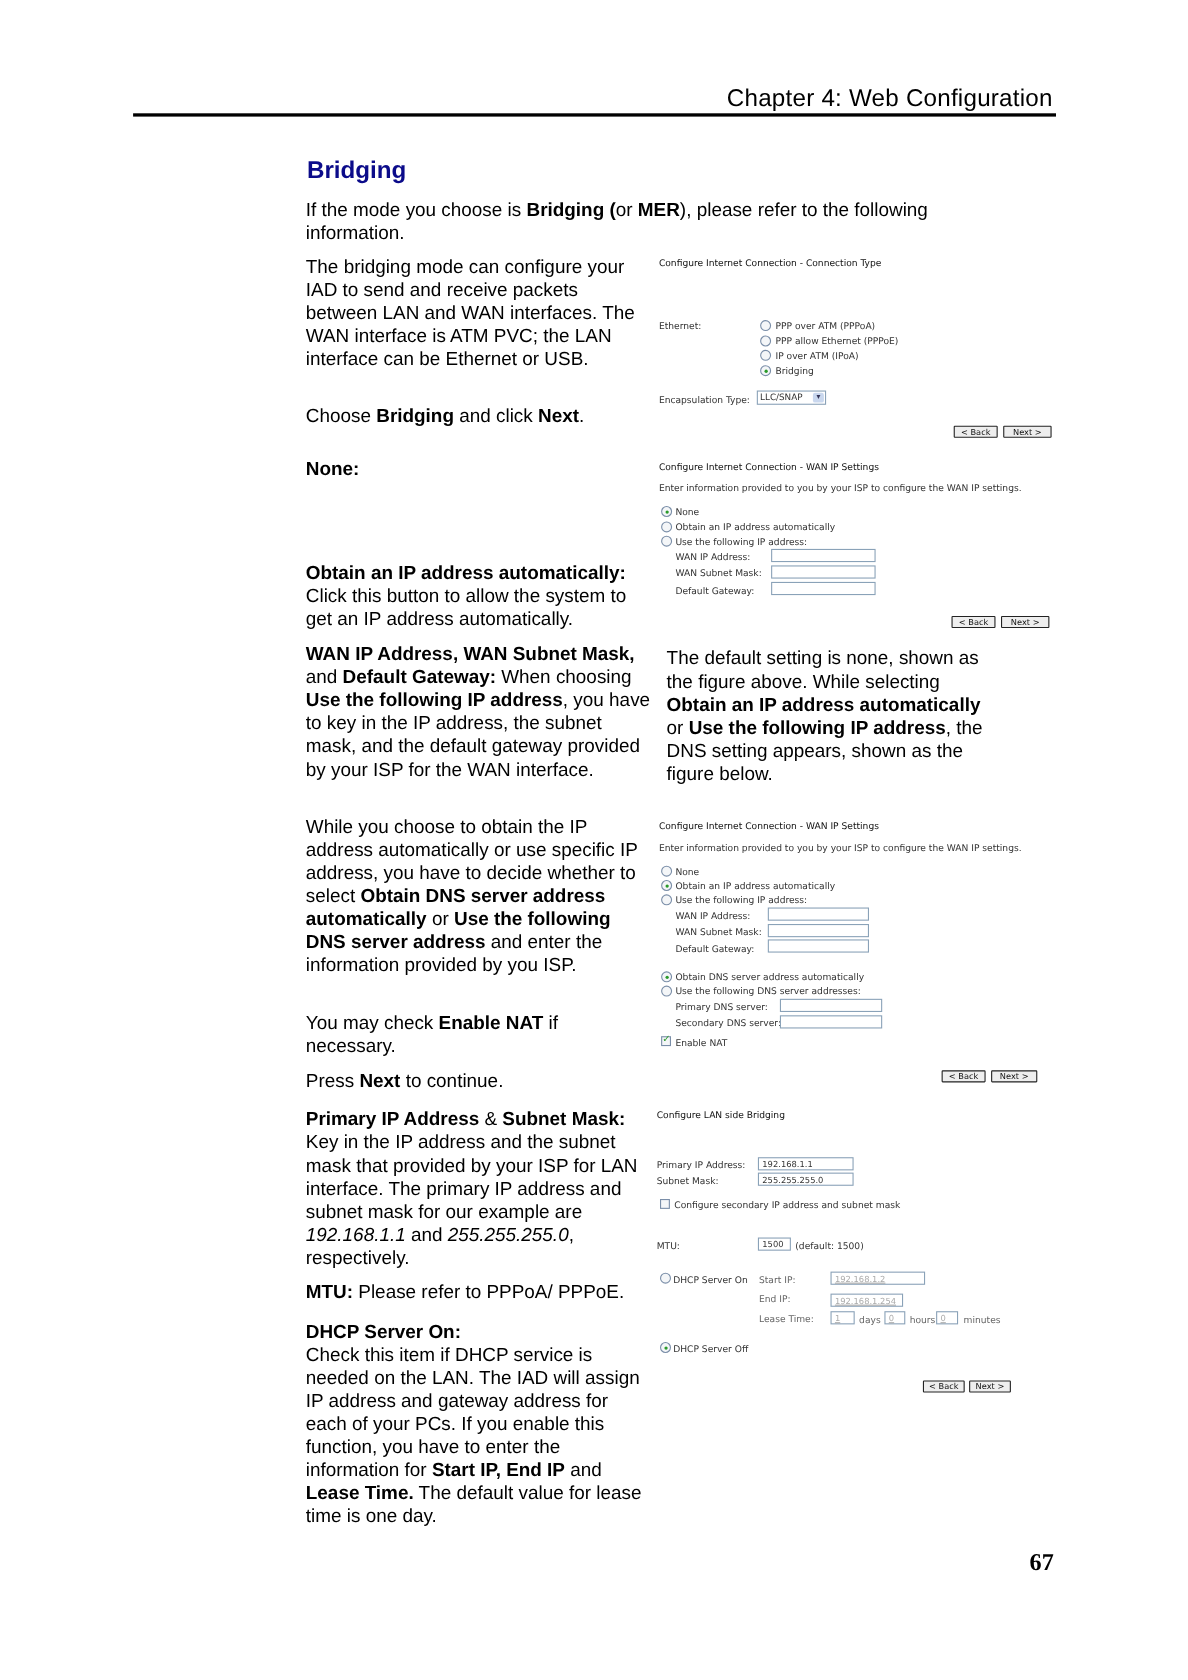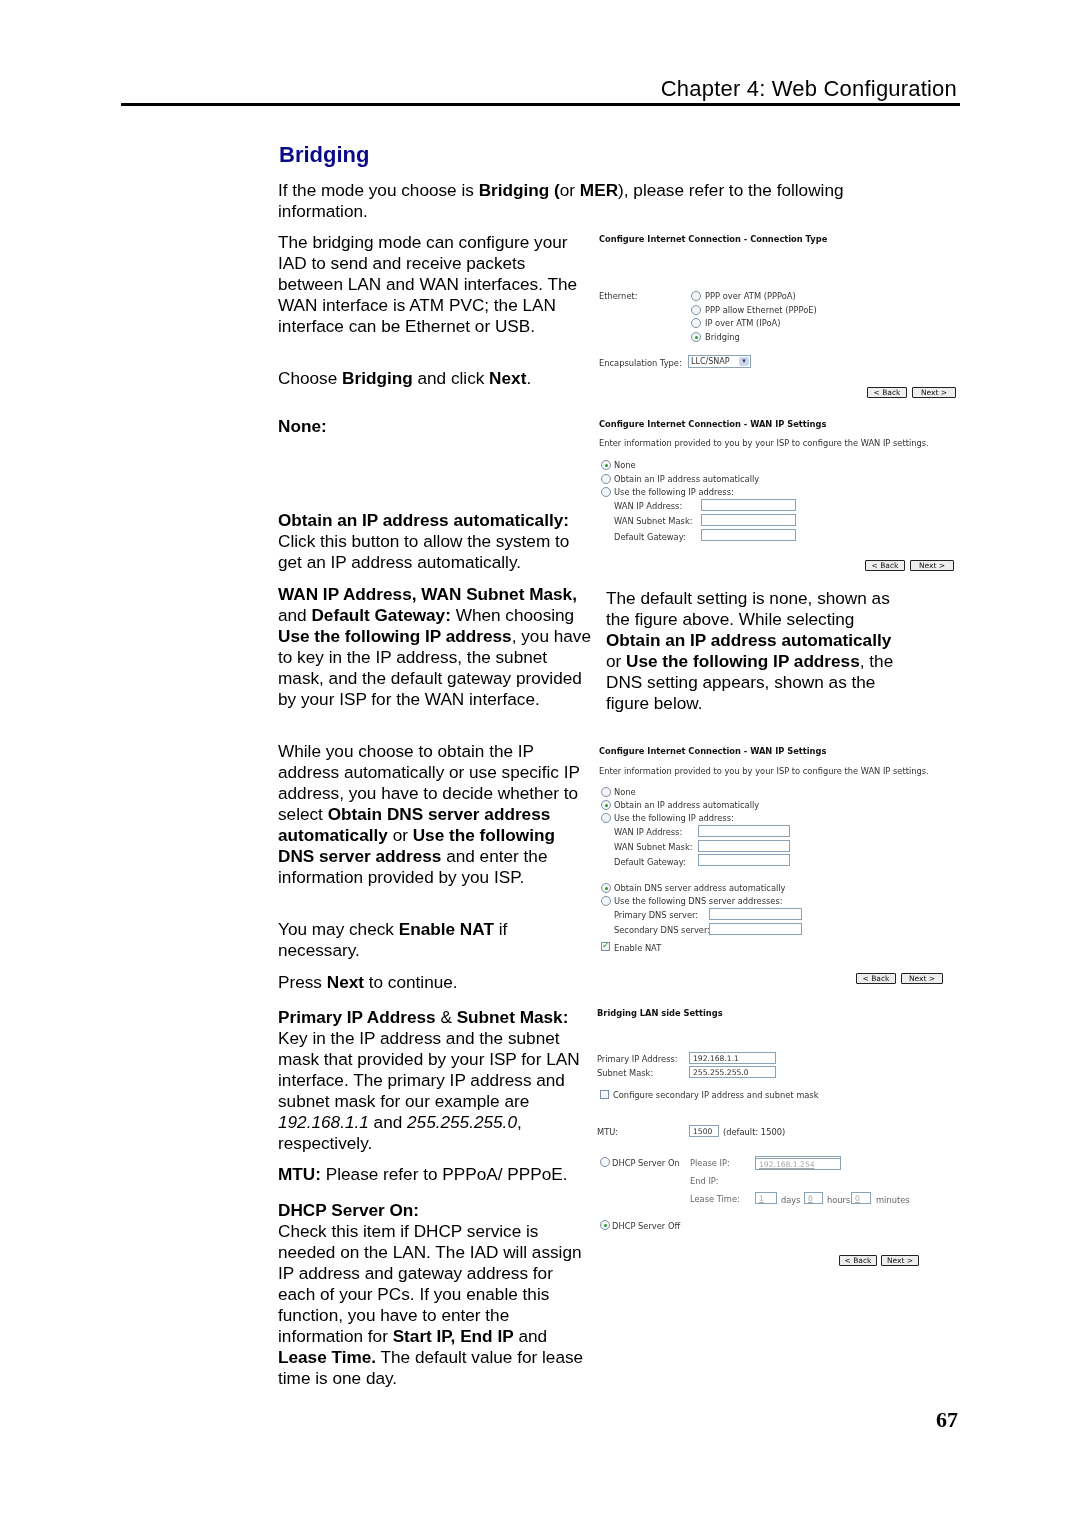--- a/index.html
+++ b/index.html
@@ -9,21 +9,21 @@
     .section-title{position:absolute;left:279px;top:142px;font-size:22px;font-weight:bold;color:#0b0b8a;}
     .p{position:absolute;font-size:17.2px;line-height:21px;}
     .p b{font-weight:bold;}
     .intro{left:278px;top:180px;width:640px;}
     .col{left:278px;width:315px;}
     .col2{left:606px;width:300px;}
     .page-num{position:absolute;left:936px;top:1407px;font-family:"Liberation Serif",serif;font-weight:bold;font-size:22px;}
 
     
     .panel{position:absolute;font-family:"DejaVu Sans",sans-serif;font-size:8.3px;color:#333;}
-    .panel .ptitle{font-weight:bold;color:#111;font-size:8.3px;}
+    .panel .ptitle{font-weight:normal;color:#111;font-size:8.3px;}
     .abs{position:absolute;white-space:nowrap;}
     .radio{position:absolute;width:8px;height:8px;border:1px solid #7a8ea8;border-radius:50%;background:#f4f6f8;}
     .radio.on::after{content:"";position:absolute;left:2.5px;top:2.5px;width:3px;height:3px;border-radius:50%;background:#2a9a2a;}
     .field{position:absolute;height:12px;border:1px solid #8aa2b8;background:#fff;font-size:7.6px;line-height:12px;padding-left:3px;box-sizing:border-box;color:#333;}
     .field.dis{color:#aaa;text-decoration:underline;}
     .btn{position:absolute;height:11px;border:1px solid #222;background:#eee;font-size:7.5px;line-height:10px;text-align:center;box-sizing:border-box;border-radius:1px;color:#111;}
     .check{position:absolute;width:9px;height:9px;border:1px solid #7a8ea8;background:#f4f6f8;box-sizing:border-box;}
     .check.on::after{content:"✓";position:absolute;left:0px;top:-3px;font-size:9px;color:#2a9a2a;}
     .select{position:absolute;height:13px;border:1px solid #8aa2b8;background:#fff;font-size:8px;line-height:12px;padding-left:2px;box-sizing:border-box;}
     .select .arrow{position:absolute;right:1px;top:1px;width:10px;height:9px;background:#c9d7ee;border-radius:2px;font-size:7px;line-height:9px;text-align:center;color:#335;}
@@ -119,36 +119,36 @@
   <div class="field" style="left:110px;top:162px;width:93px"></div>
   <div class="abs" style="left:15px;top:179px">Secondary DNS server:</div>
   <div class="field" style="left:110px;top:177px;width:93px"></div>
   <div class="check on" style="left:2px;top:196px"></div>
   <div class="abs" style="left:15px;top:197px">Enable NAT</div>
   <div class="btn" style="left:257px;top:227px;width:40px">&lt; Back</div>
   <div class="btn" style="left:302px;top:227px;width:42px">Next &gt;</div>
 </div>
 
 <div class="panel" style="left:597px;top:1008px;width:368px;height:260px;">
-  <div class="abs ptitle" style="left:0;top:0">Bridging LAN side Settings</div>
+  <div class="abs ptitle" style="left:0;top:0">Configure LAN side Bridging</div>
   <div class="abs" style="left:0;top:46px">Primary IP Address:</div>
   <div class="field" style="left:92px;top:44px;width:87px">192.168.1.1</div>
   <div class="abs" style="left:0;top:60px">Subnet Mask:</div>
   <div class="field" style="left:92px;top:58px;width:87px">255.255.255.0</div>
   <div class="check" style="left:3px;top:82px"></div>
   <div class="abs" style="left:16px;top:82px">Configure secondary IP address and subnet mask</div>
   <div class="abs" style="left:0;top:119px">MTU:</div>
   <div class="field" style="left:92px;top:117px;width:30px">1500</div>
   <div class="abs" style="left:126px;top:119px">(default: 1500)</div>
   <div class="radio" style="left:3px;top:149px"></div>
   <div class="abs" style="left:15px;top:150px">DHCP Server On</div>
-  <div class="abs" style="left:93px;top:150px;color:#666">Please IP:</div>
+  <div class="abs" style="left:93px;top:150px;color:#666">Start IP:</div>
   <div class="field dis" style="left:158px;top:148px;width:86px">192.168.1.2</div>
   <div class="abs" style="left:93px;top:168px;color:#666">End IP:</div>
-  <div class="field dis" style="left:158px;top:150px;width:86px">192.168.1.254</div>
+  <div class="field dis" style="left:158px;top:168px;width:66px">192.168.1.254</div>
   <div class="abs" style="left:93px;top:186px;color:#666">Lease Time:</div>
   <div class="field dis" style="left:158px;top:184px;width:22px">1</div>
   <div class="abs" style="left:184px;top:187px;color:#666">days</div>
   <div class="field dis" style="left:207px;top:184px;width:19px">0</div>
   <div class="abs" style="left:230px;top:187px;color:#666">hours</div>
   <div class="field dis" style="left:254px;top:184px;width:20px">0</div>
   <div class="abs" style="left:279px;top:187px;color:#666">minutes</div>
   <div class="radio on" style="left:3px;top:212px"></div>
   <div class="abs" style="left:15px;top:213px">DHCP Server Off</div>
   <div class="btn" style="left:242px;top:247px;width:38px">&lt; Back</div>

